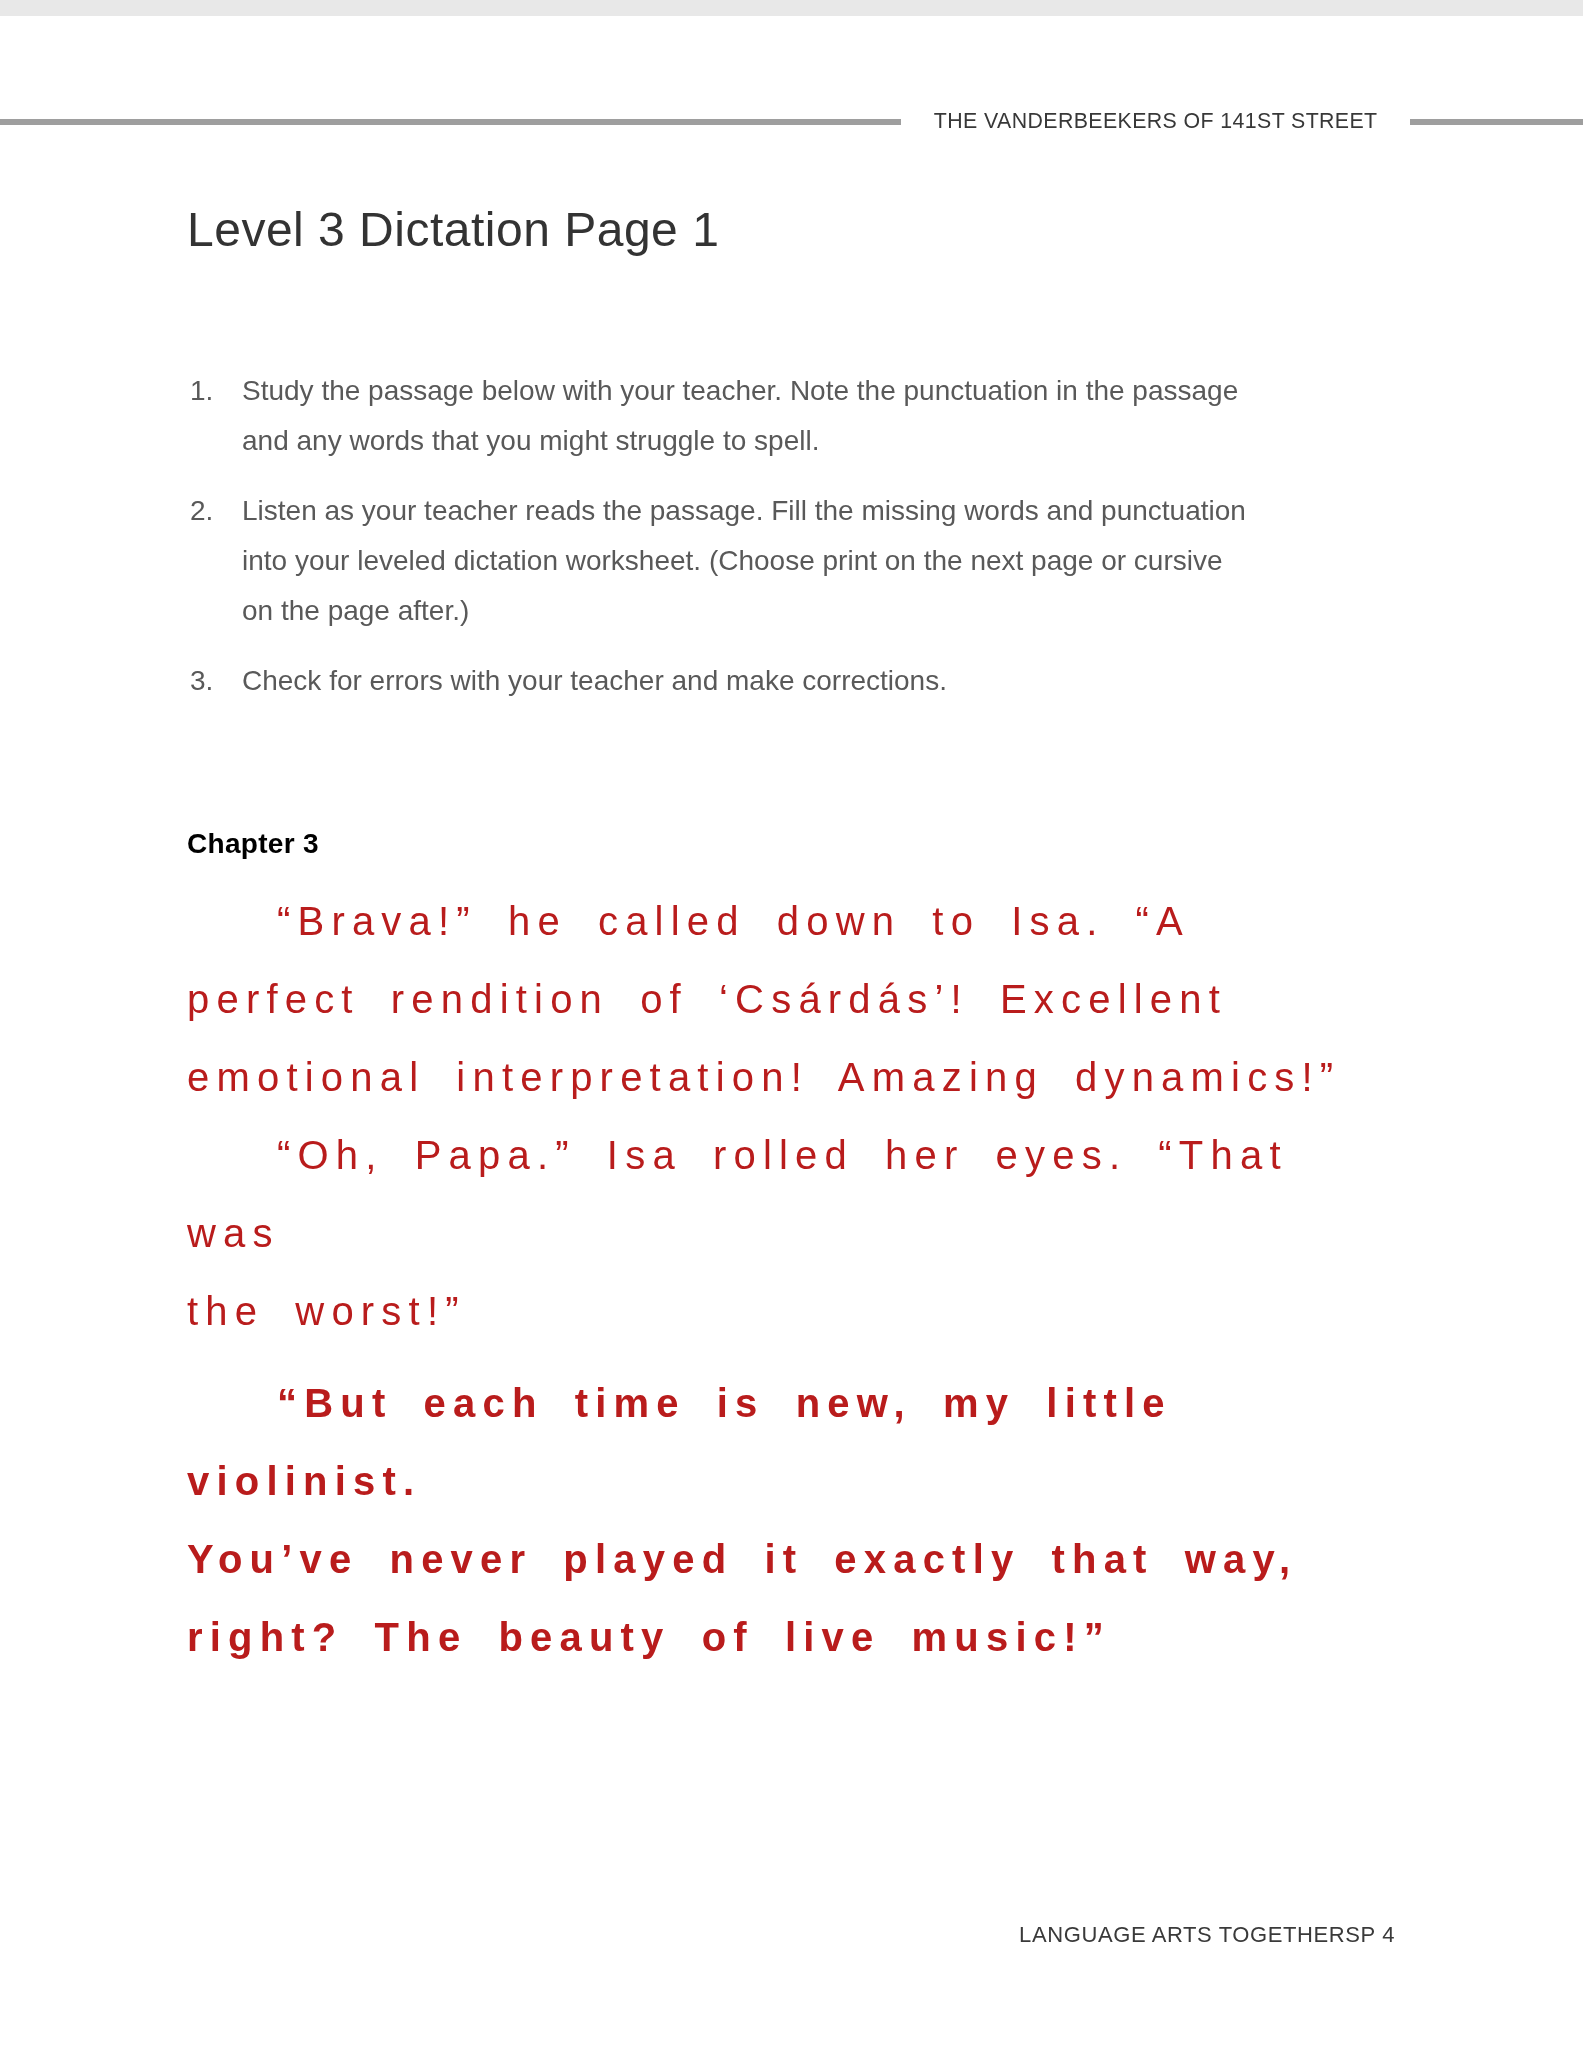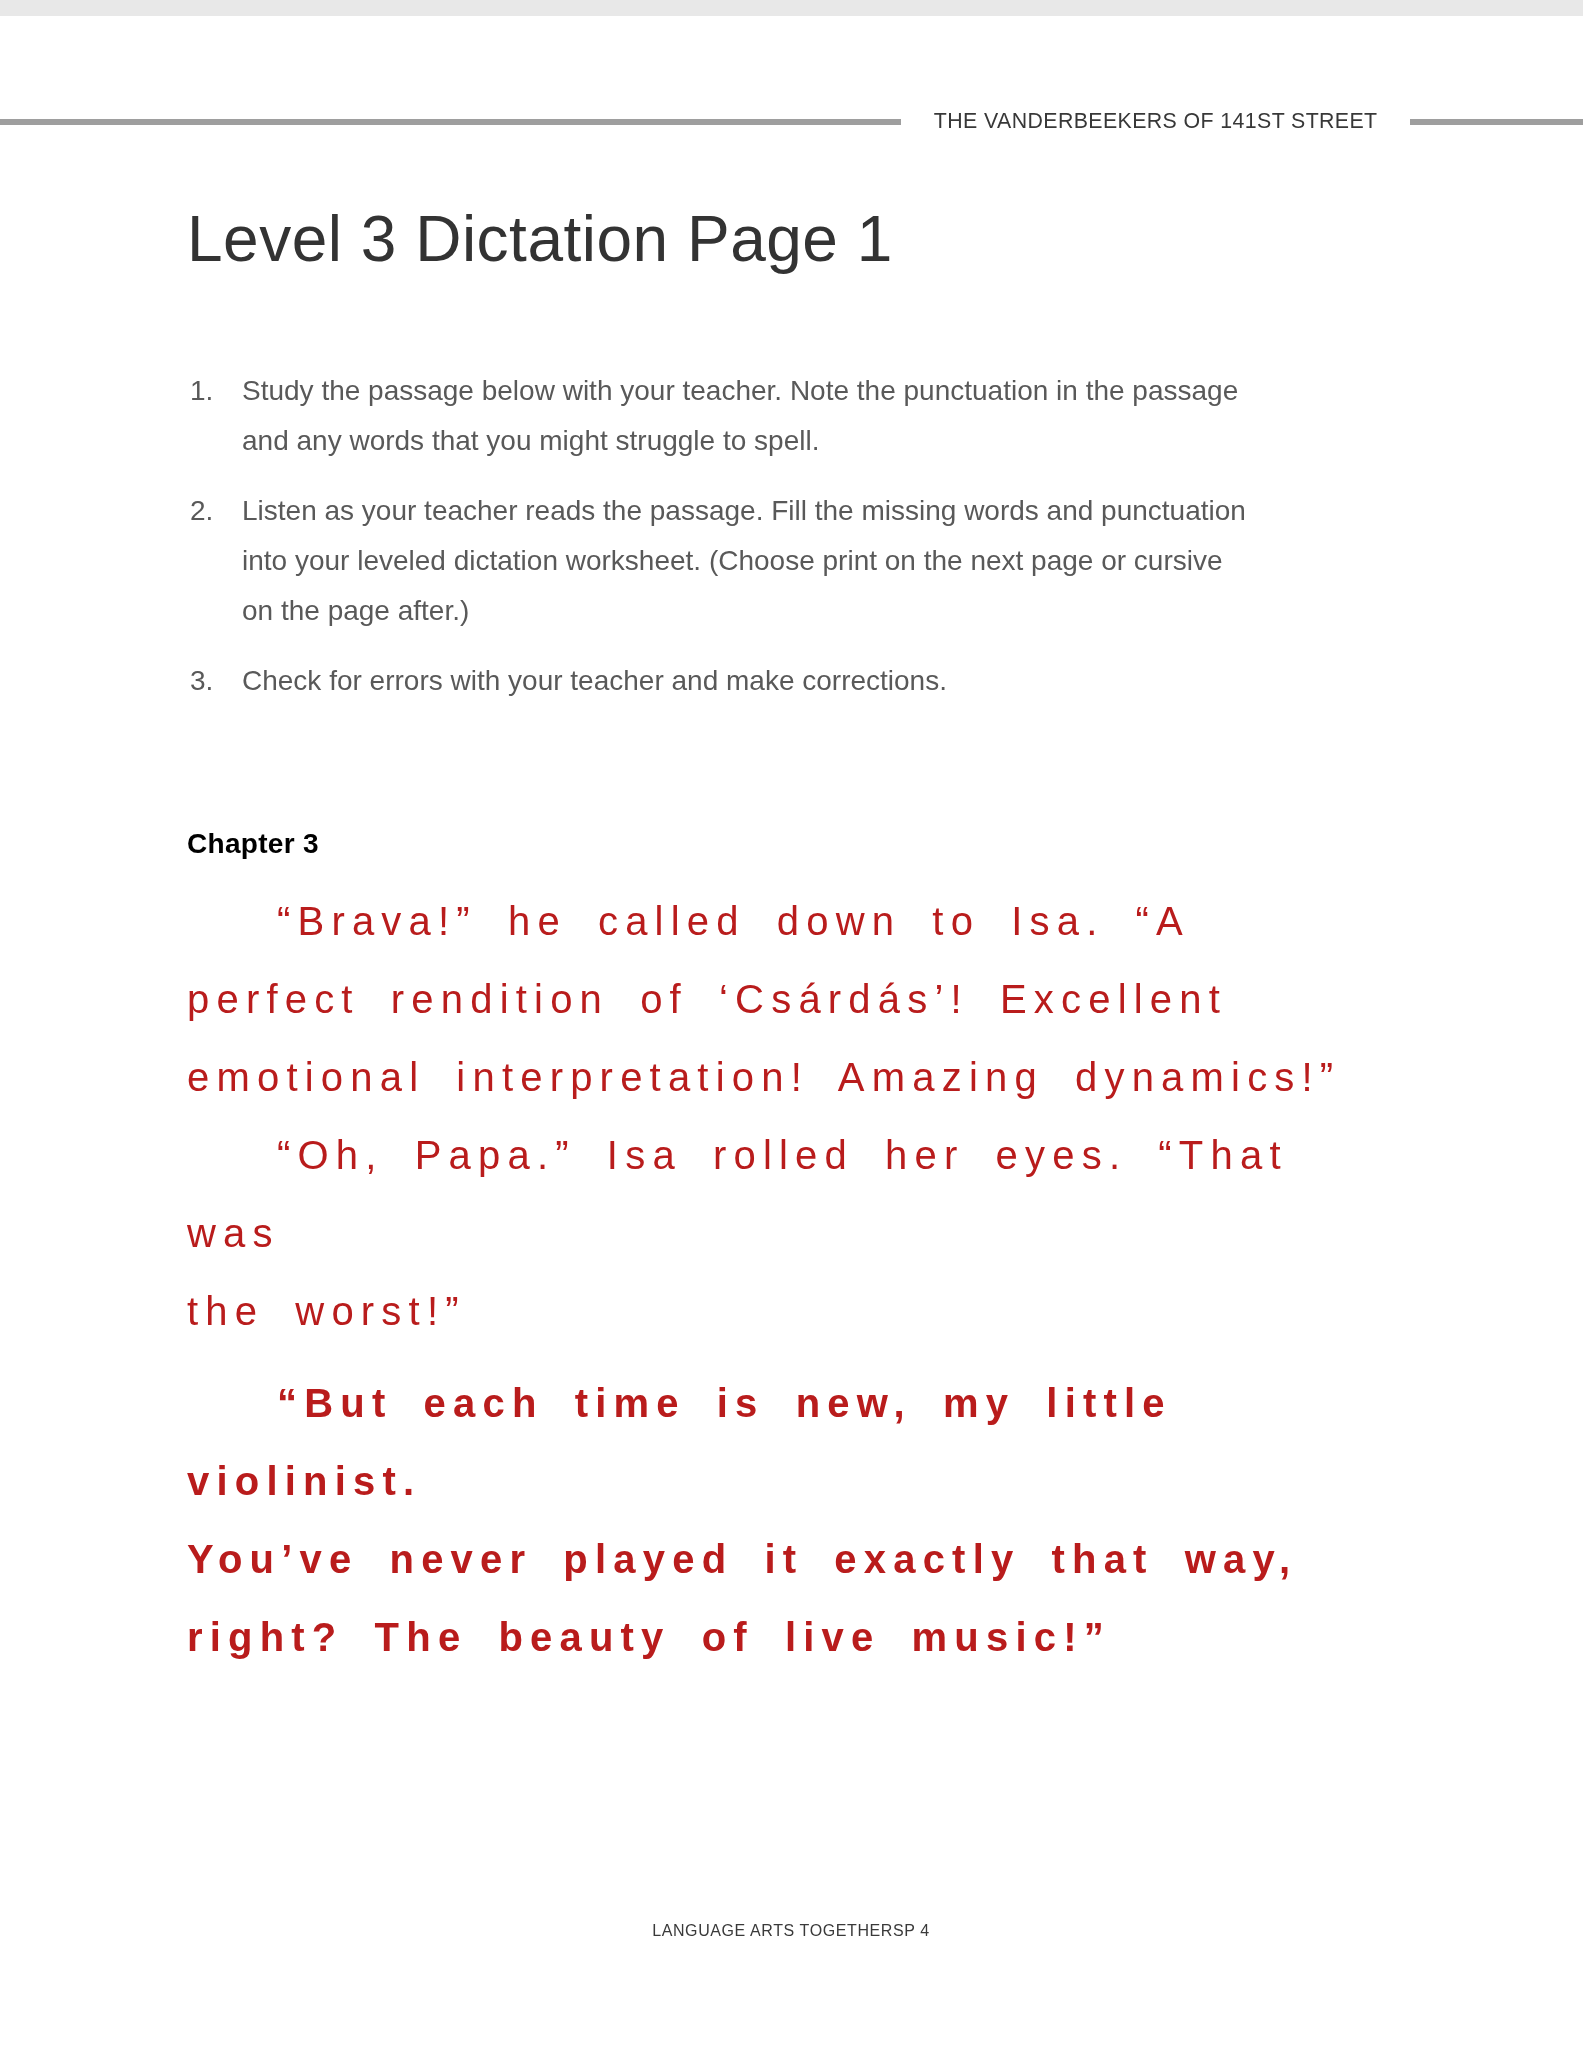--- a/index.html
+++ b/index.html
@@ -34,21 +34,21 @@
     transform: scaleX(0.97);
     white-space: nowrap;
     position: relative;
     top: -1px;
   }
 
   
   .title {
     position: absolute;
     top: 186px; left: 187px;
-    font-size: 64px;
+    font-size: 48px;
     font-weight: 300;
     color: #333333;
     letter-spacing: 0.5px;
   }
 
   
   .instructions {
     position: absolute;
     top: 350px; left: 187px;
     width: 1216px;
@@ -102,23 +102,23 @@
     white-space: pre-line;
   }
   .passage p.spaced { margin-top: 14px; font-weight: bold; }
 
   
   .footer {
     position: absolute;
     left: 187px; right: 188px;
     top: 1906px;
     display: flex;
-    justify-content: center;
+    justify-content: flex-end;
     align-items: baseline;
-    font-size: 16px;
+    font-size: 22px;
     letter-spacing: 0.6px;
     color: #3a3a3a;
   }
 </style>
 </head>
 <body>
 
 <div class="page">
 
   <div class="header">

